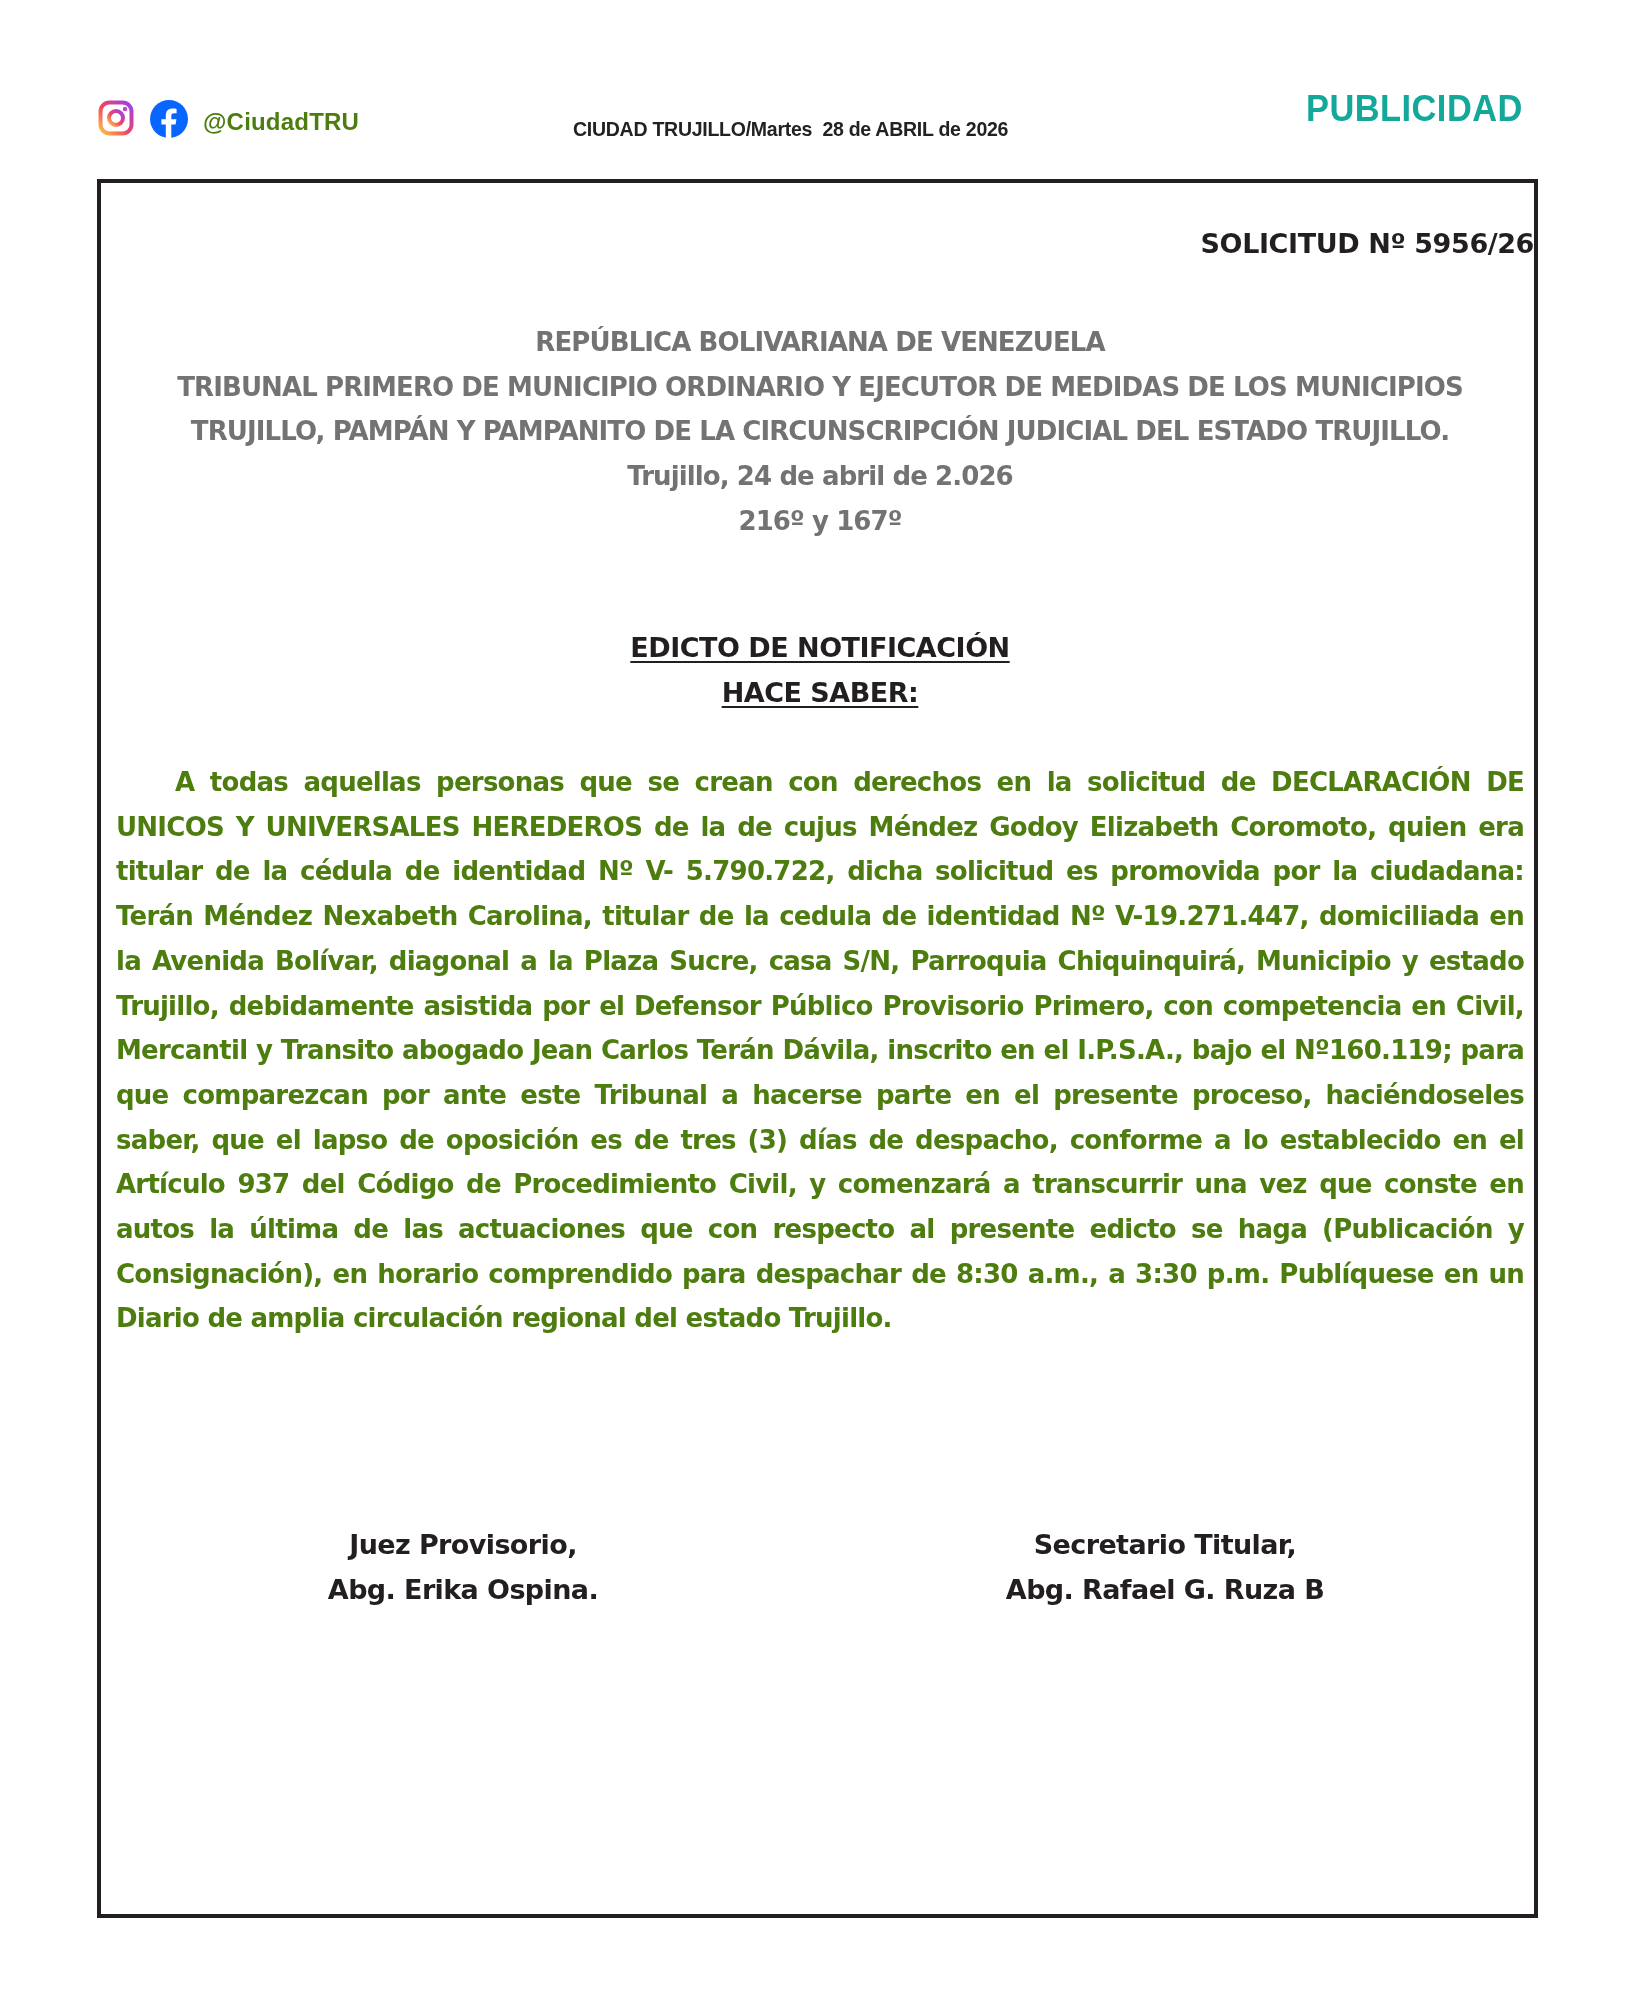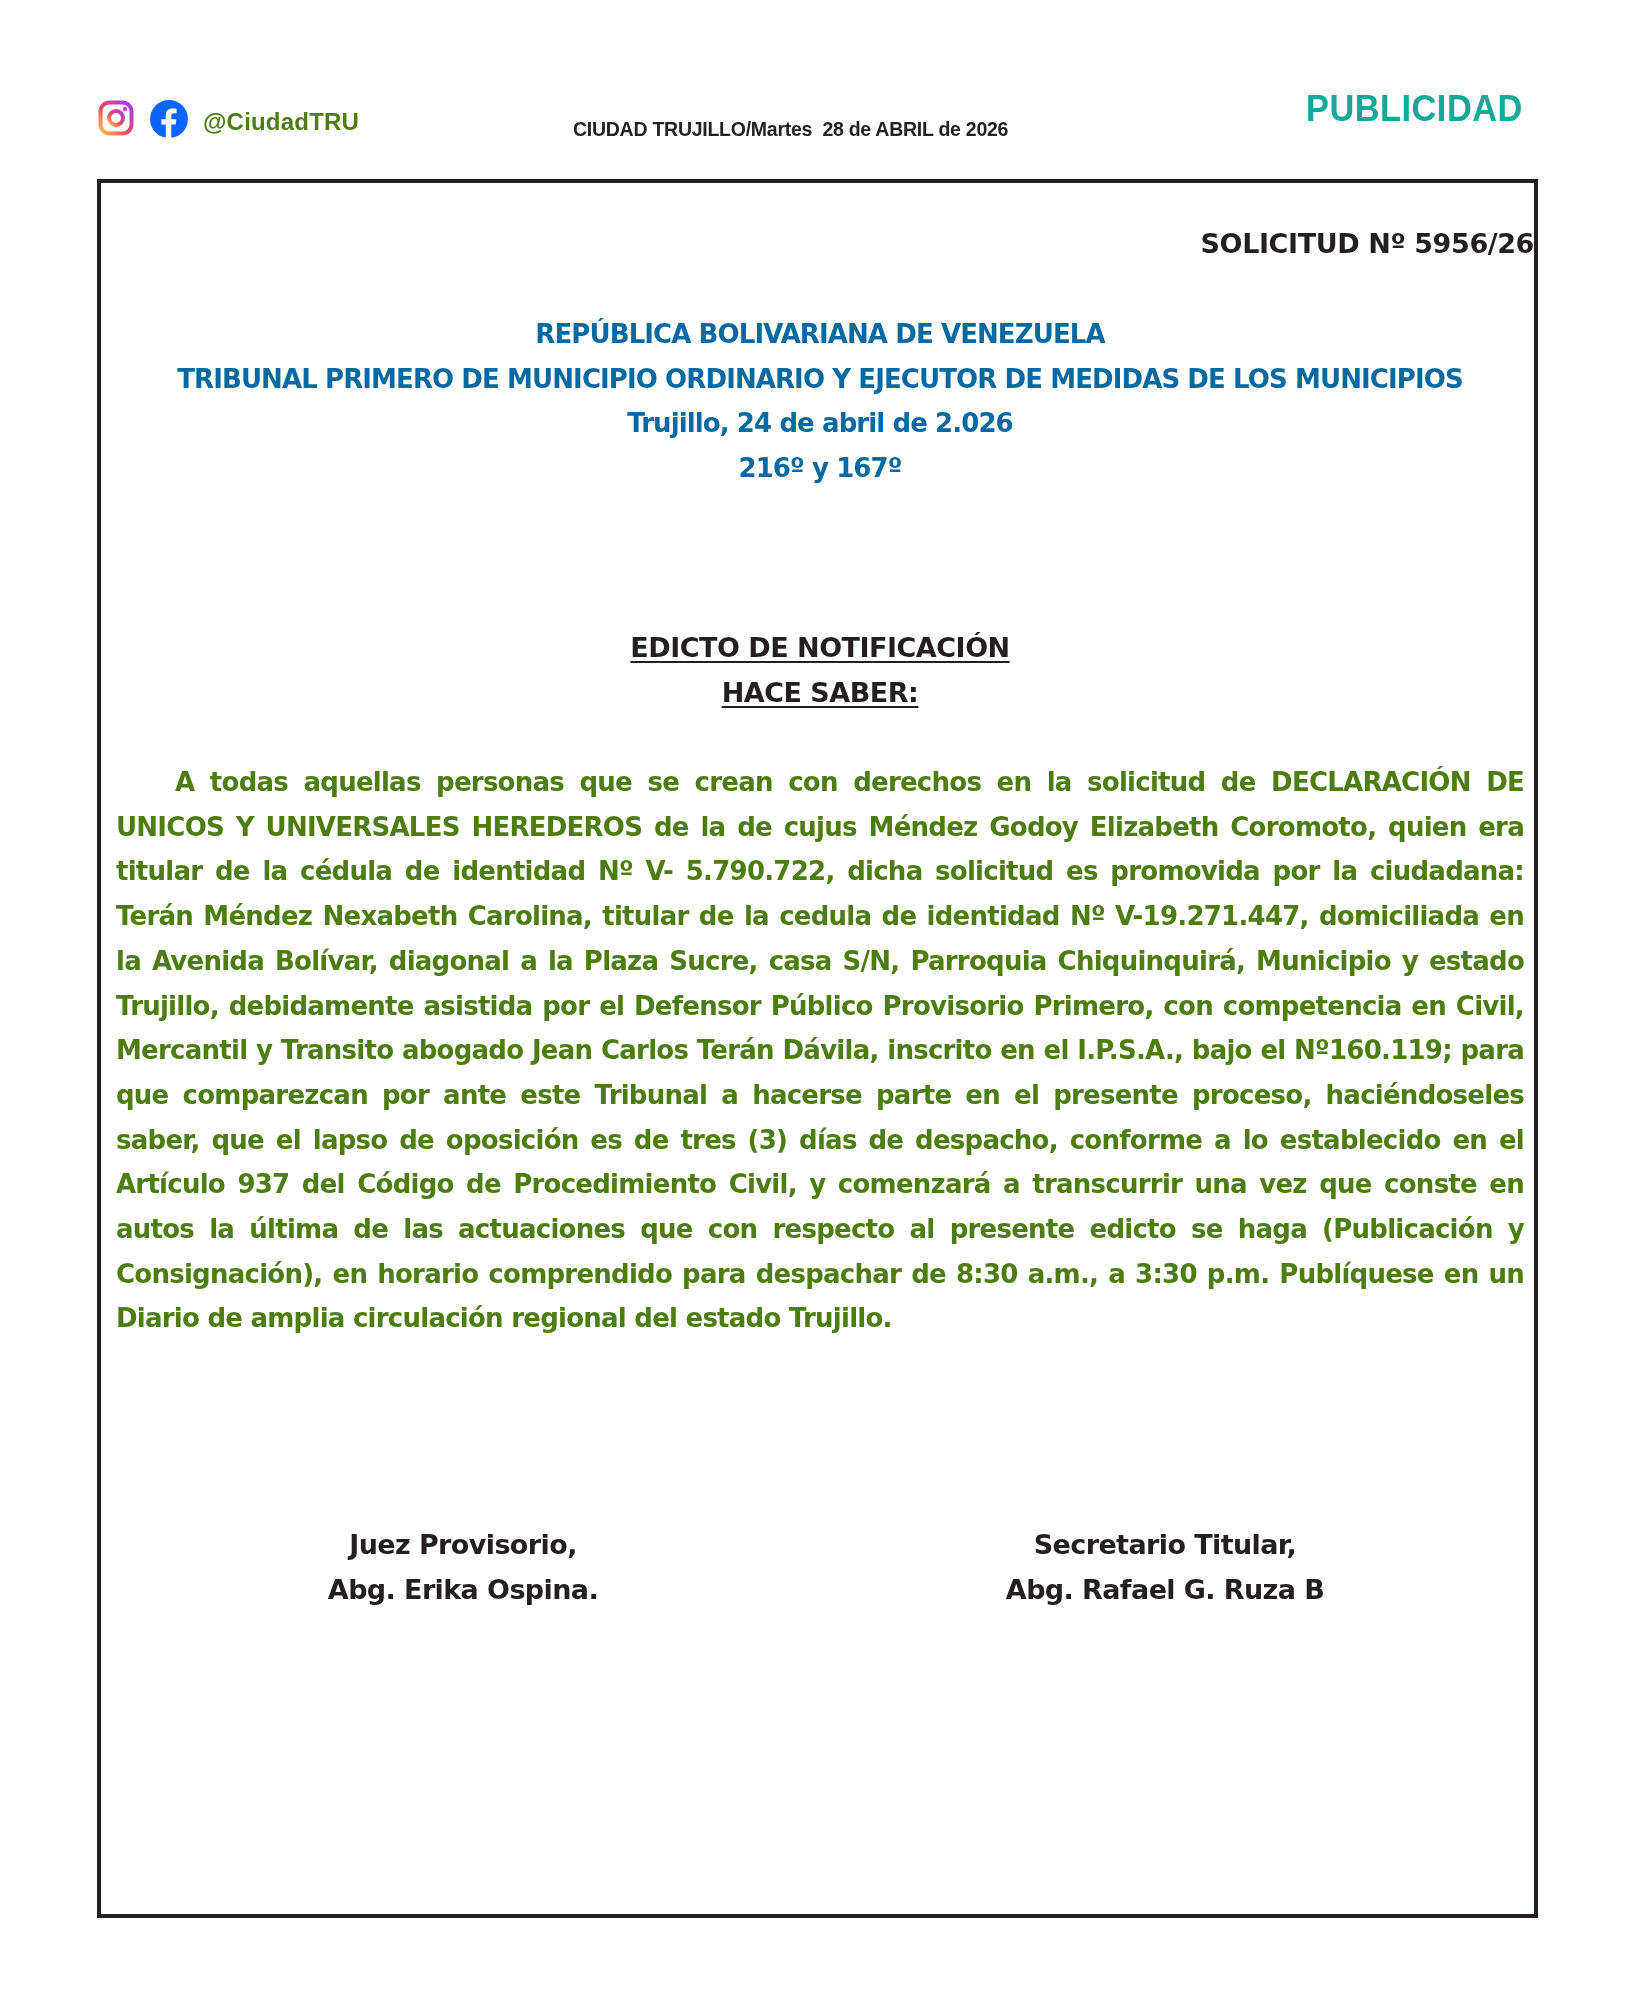--- a/index.html
+++ b/index.html
@@ -32,23 +32,23 @@
     position: absolute; left: 97px; top: 179px;
     width: 1433px; height: 1731px;
     border: 4px solid #231f20;
     box-sizing: content-box;
   }
   .solicitud {
     position: absolute; right: 100px; top: 228px;
     font-weight: bold; font-size: 27px; color: #231f20; letter-spacing: -0.4px;
   }
   .header-block {
-    position: absolute; left: 120px; width: 1400px; top: 312px;
+    position: absolute; left: 120px; width: 1400px; top: 320px;
     text-align: center; font-weight: bold; font-size: 26px; line-height: 44.7px;
-    letter-spacing: -0.9px; color: #0369a1;
+    letter-spacing: -0.9px; color: #737373;
   }
   .header-block div { white-space: nowrap; }
   .edicto-block {
     position: absolute; left: 120px; width: 1400px; top: 626px;
     text-align: center; font-weight: bold; font-size: 27px; line-height: 44.7px;
     letter-spacing: -0.5px;
   }
   .edicto-block div span { text-decoration: underline; text-decoration-thickness: 2px; text-underline-offset: 4px; }
   .body-text {
     position: absolute; left: 116px; width: 1408px; top: 760px;
@@ -92,20 +92,21 @@
   <span class="publicidad">PUBLICIDAD</span>
 </div>
 
 <div class="frame"></div>
 
 <div class="solicitud">SOLICITUD Nº 5956/26</div>
 
 <div class="header-block">
   <div>REPÚBLICA BOLIVARIANA DE VENEZUELA</div>
   <div>TRIBUNAL PRIMERO DE MUNICIPIO ORDINARIO Y EJECUTOR DE MEDIDAS DE LOS MUNICIPIOS</div>
+  <div>TRUJILLO, PAMPÁN Y PAMPANITO DE LA CIRCUNSCRIPCIÓN JUDICIAL DEL ESTADO TRUJILLO.</div>
   <div>Trujillo, 24 de abril de 2.026</div>
   <div>216º y 167º</div>
 </div>
 
 <div class="edicto-block">
   <div><span>EDICTO DE NOTIFICACIÓN</span></div>
   <div><span>HACE SABER:</span></div>
 </div>
 
 <div class="body-text">A todas aquellas personas que se crean con derechos en la solicitud de DECLARACIÓN DE UNICOS Y UNIVERSALES HEREDEROS de la de cujus Méndez Godoy Elizabeth Coromoto, quien era titular de la cédula de identidad Nº V- 5.790.722, dicha solicitud es promovida por la ciudadana: Terán Méndez Nexabeth Carolina, titular de la cedula de identidad Nº V-19.271.447, domiciliada en la Avenida Bolívar, diagonal a la Plaza Sucre, casa S/N, Parroquia Chiquinquirá, Municipio y estado Trujillo, debidamente asistida por el Defensor Público Provisorio Primero, con competencia en Civil, Mercantil y Transito abogado Jean Carlos Terán Dávila, inscrito en el I.P.S.A., bajo el Nº160.119; para que comparezcan por ante este Tribunal a hacerse parte en el presente proceso, haciéndoseles saber, que el lapso de oposición es de tres (3) días de despacho, conforme a lo establecido en el Artículo 937 del Código de Procedimiento Civil, y comenzará a transcurrir una vez que conste en autos la última de las actuaciones que con respecto al presente edicto se haga (Publicación y Consignación), en horario comprendido para despachar de 8:30 a.m., a 3:30 p.m. Publíquese en un Diario de amplia circulación regional del estado Trujillo.</div>

